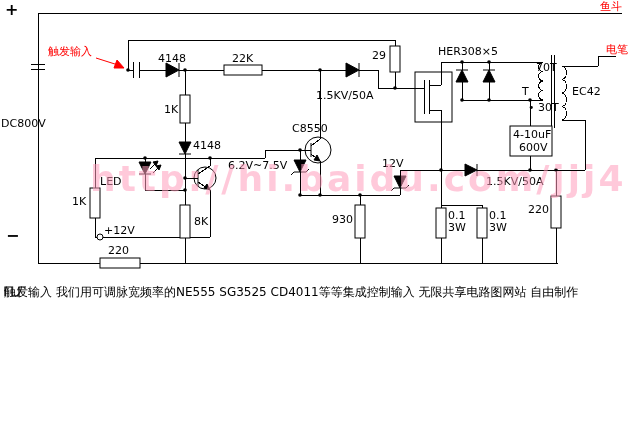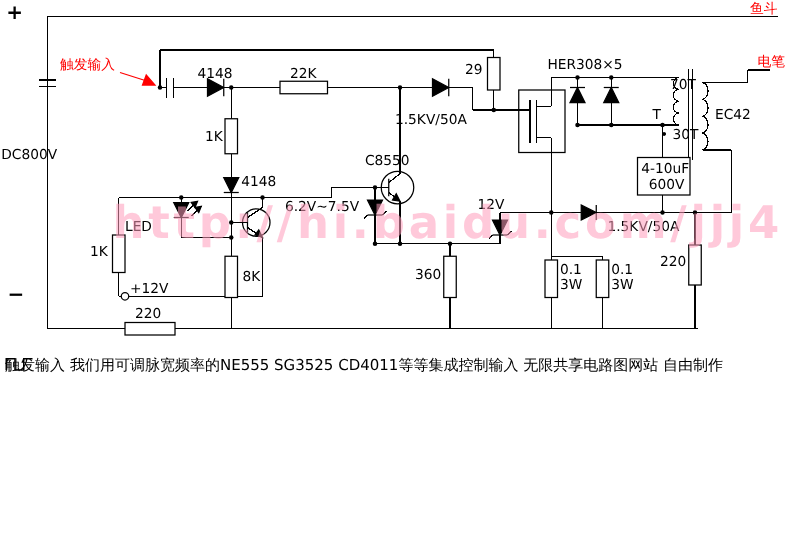--- a/index.html
+++ b/index.html
@@ -183,21 +183,21 @@
   <div class="lbl" style="left:193px;top:140px">4148</div>
   <div class="lbl" style="left:292px;top:123px">C8550</div>
   <div class="lbl" style="left:513px;top:129px">4-10uF</div>
   <div class="lbl" style="left:519px;top:142px">600V</div>
   <div class="lbl" style="left:228px;top:160px">6.2V~7.5V</div>
   <div class="lbl" style="left:382px;top:158px">12V</div>
   <div class="lbl" style="left:486px;top:176px">1.5KV/50A</div>
   <div class="lbl" style="left:100px;top:176px">LED</div>
   <div class="lbl" style="left:72px;top:196px">1K</div>
   <div class="lbl" style="left:194px;top:216px">8K</div>
-  <div class="lbl" style="left:332px;top:214px">360</div>
+  <div class="lbl" style="left:332px;top:214px">930</div>
   <div class="lbl" style="left:448px;top:210px">0.1</div>
   <div class="lbl" style="left:448px;top:222px">3W</div>
   <div class="lbl" style="left:489px;top:210px">0.1</div>
   <div class="lbl" style="left:489px;top:222px">3W</div>
   <div class="lbl" style="left:528px;top:204px">220</div>
   <div class="lbl" style="left:108px;top:245px">220</div>
 
   <div class="watermark wm2">http://hi.baidu.com/jjj4</div>
 
   <div class="caption">

